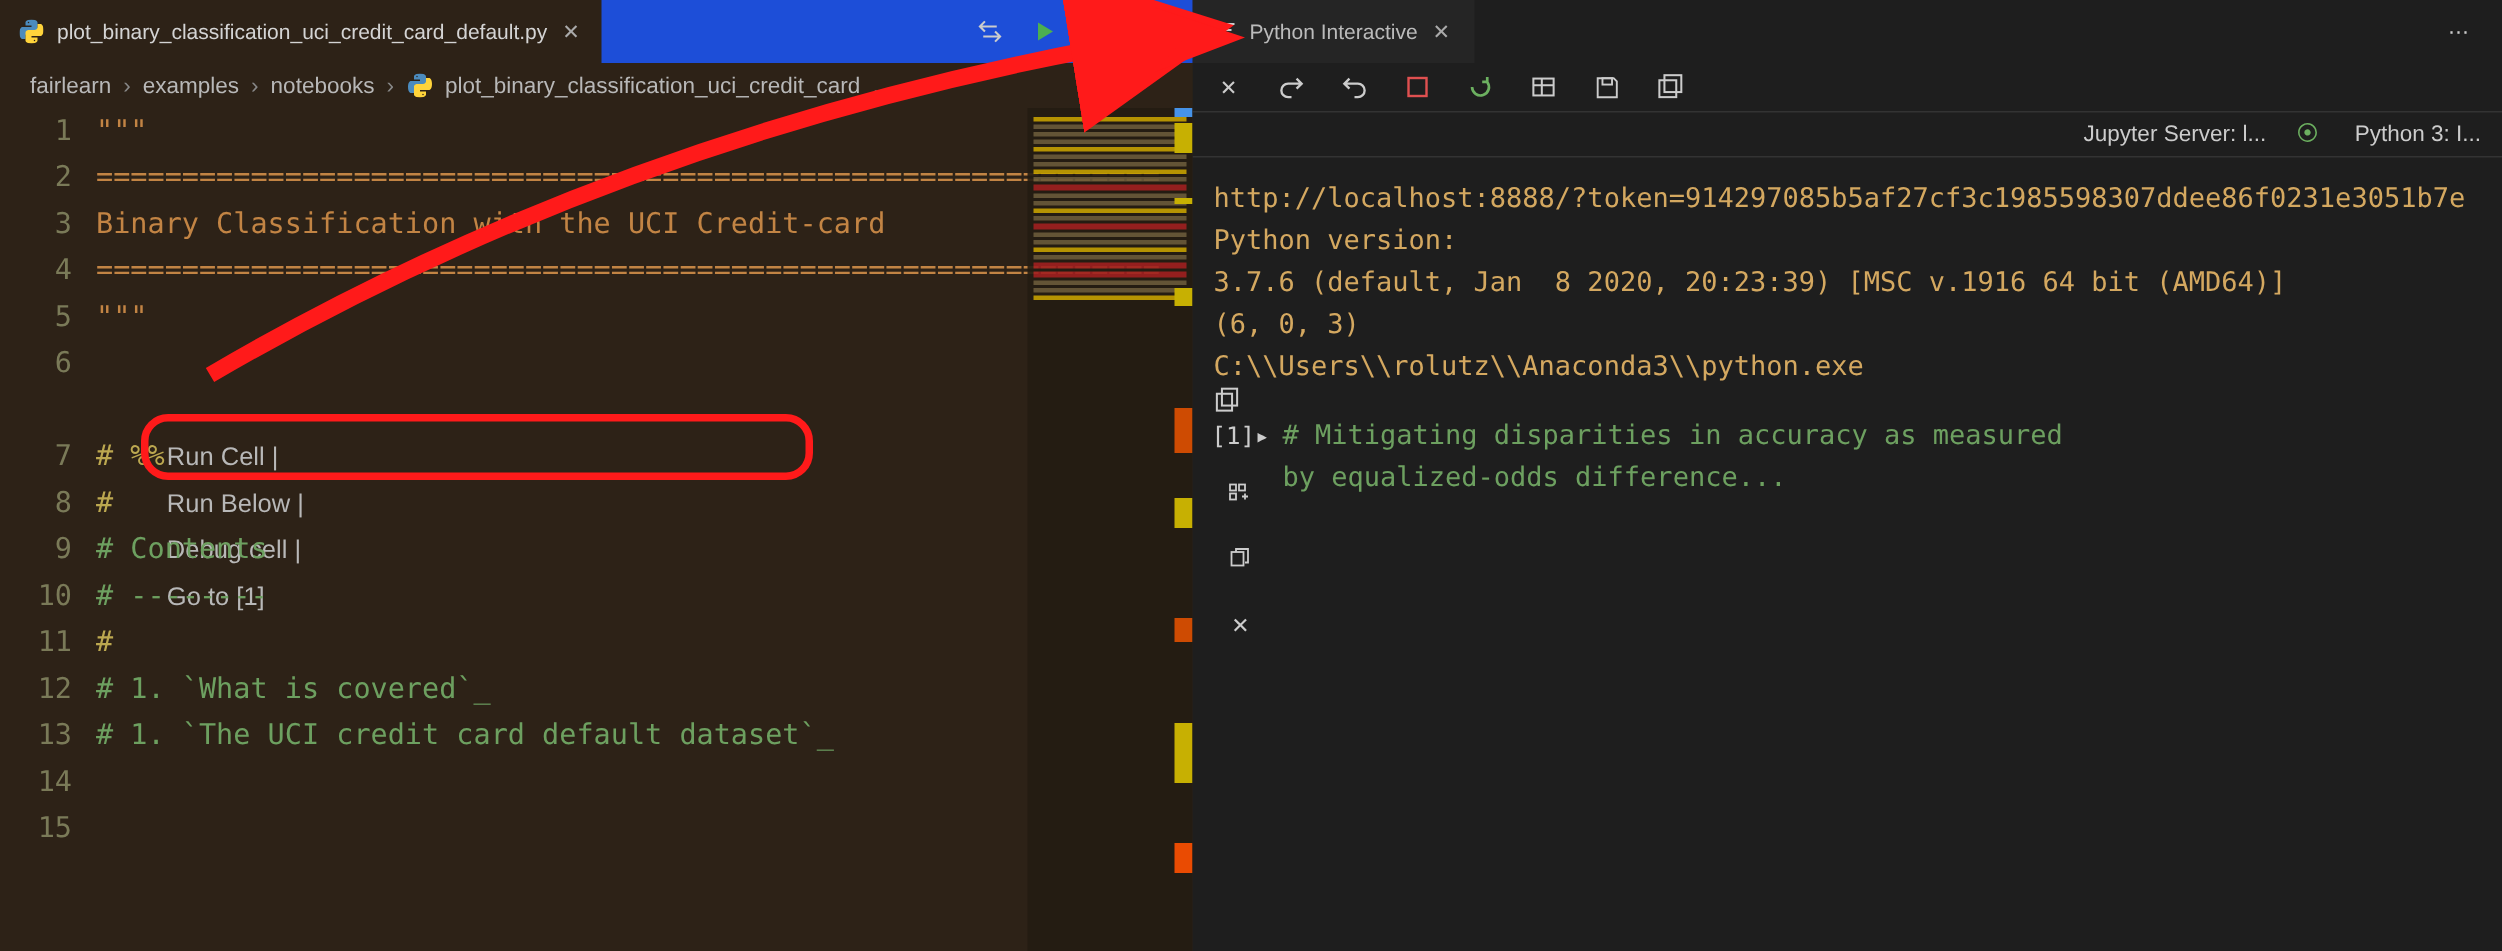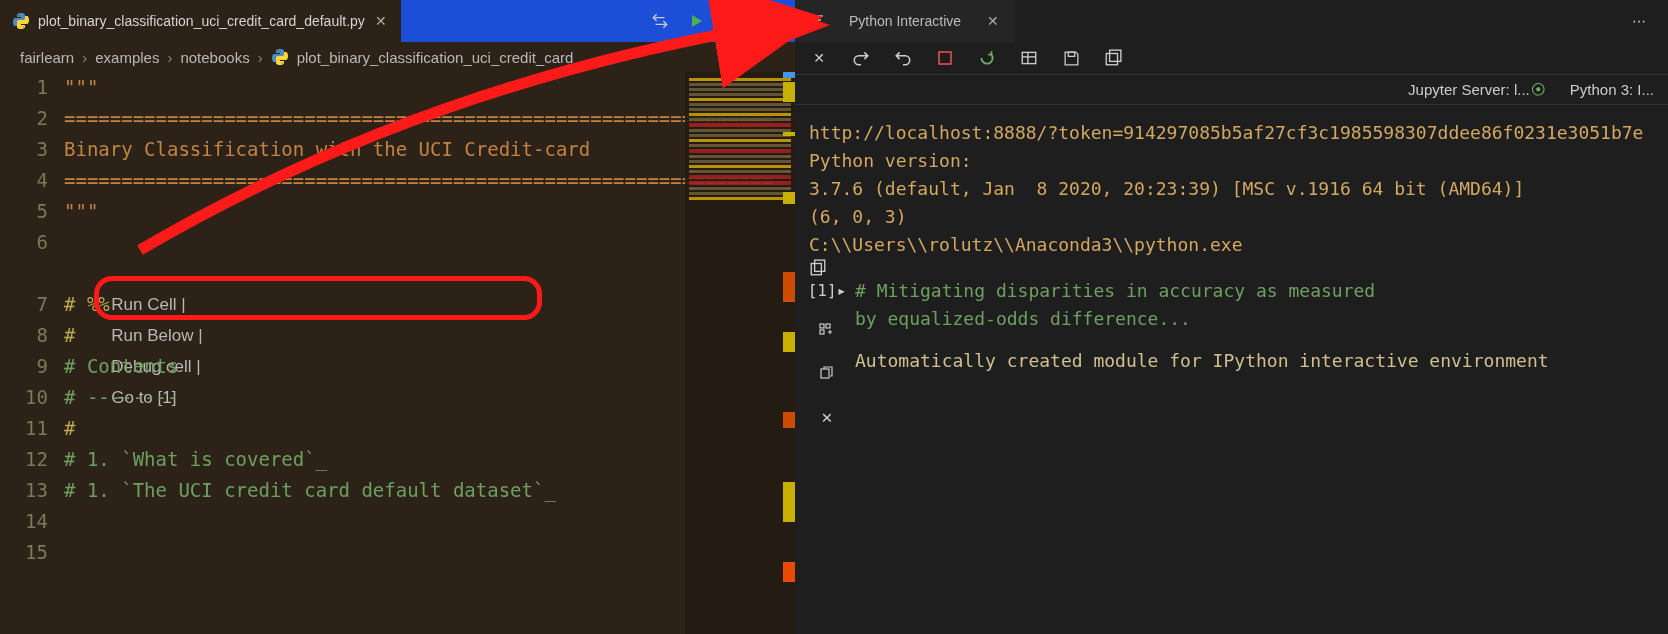--- a/index.html
+++ b/index.html
@@ -125,21 +125,21 @@
 
 .int-tab-bar {
   display: flex;
   align-items: center;
   height: 42px;
   background: #1e1e1e;
 }
 .int-tab {
   display: flex;
   align-items: center;
-  gap: 24px;
+  gap: 8px;
   padding: 0 14px;
   height: 100%;
   background: #252525;
   color: #bbb;
 }
 .int-more {
   margin-left: auto;
   padding: 0 20px;
   color: #ccc;
   letter-spacing: 2px;
@@ -154,21 +154,21 @@
 .int-toolbar .ico { width:20px; height:20px; display:flex; align-items:center; justify-content:center;}
 .server-line {
   display: flex;
   justify-content: flex-end;
   gap: 24px;
   padding: 6px 14px;
   font-size: 15px;
   color: #ccc;
   border-bottom: 1px solid #333;
 }
-.server-item { display: flex; align-items: center; gap: 1px; }
+.server-item { display: flex; align-items: center; gap: 20px; }
 .output-area {
   flex: 1;
   font-family: Consolas, monospace;
   font-size: 18px;
   color: #d4a860;
   padding: 14px 6px 14px 14px;
   line-height: 28px;
   position:relative;
 }
 .output-block {
@@ -416,21 +416,20 @@
               </svg></span>
           <span><svg width="16" height="16" viewBox="0 0 16 16" fill="none" stroke="#ccc" stroke-width="1.2">
                 <rect x="2" y="4" width="8" height="9"></rect>
                 <path d="M5 4V2h8v9h-2"></path>
               </svg></span>
           <span>✕</span>
         </div>
         <div class="cell-content">
           <div class="cell-comment"># Mitigating disparities in accuracy as measured</div>
           <div class="cell-comment">  by equalized-odds difference...</div>
-          <div class="cell-info">Automatically created module for IPython interactive environment</div>
         </div>
       </div>
     </div>
   </div>
 </div>
 
 <svg class="arrow-annotation" viewBox="0 0 700 260">
   <defs>
     <marker id="arrowhead" markerWidth="10" markerHeight="10" refX="7" refY="5" orient="auto">
       <polygon points="0 0, 10 5, 0 10" fill="#ff1a1a"></polygon>

